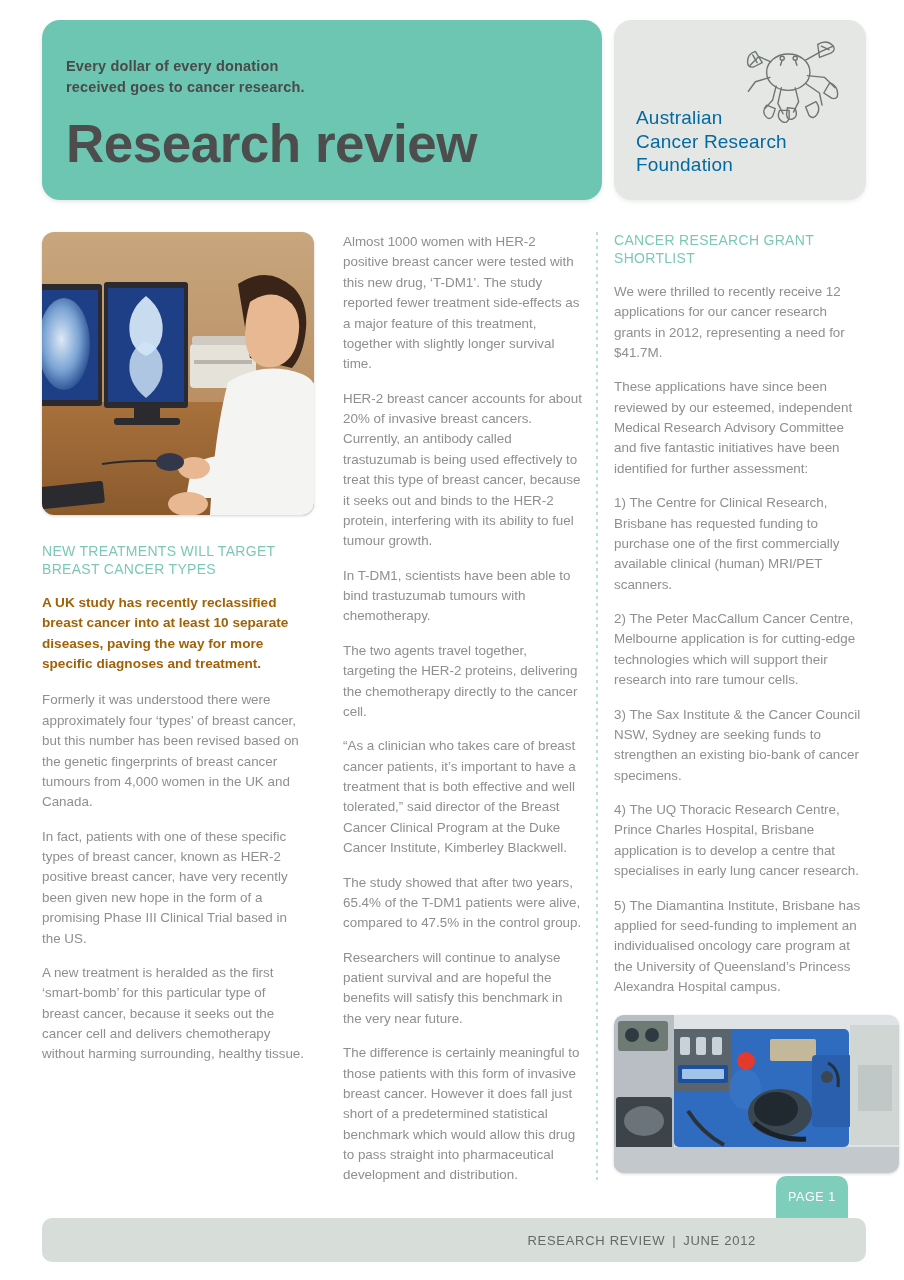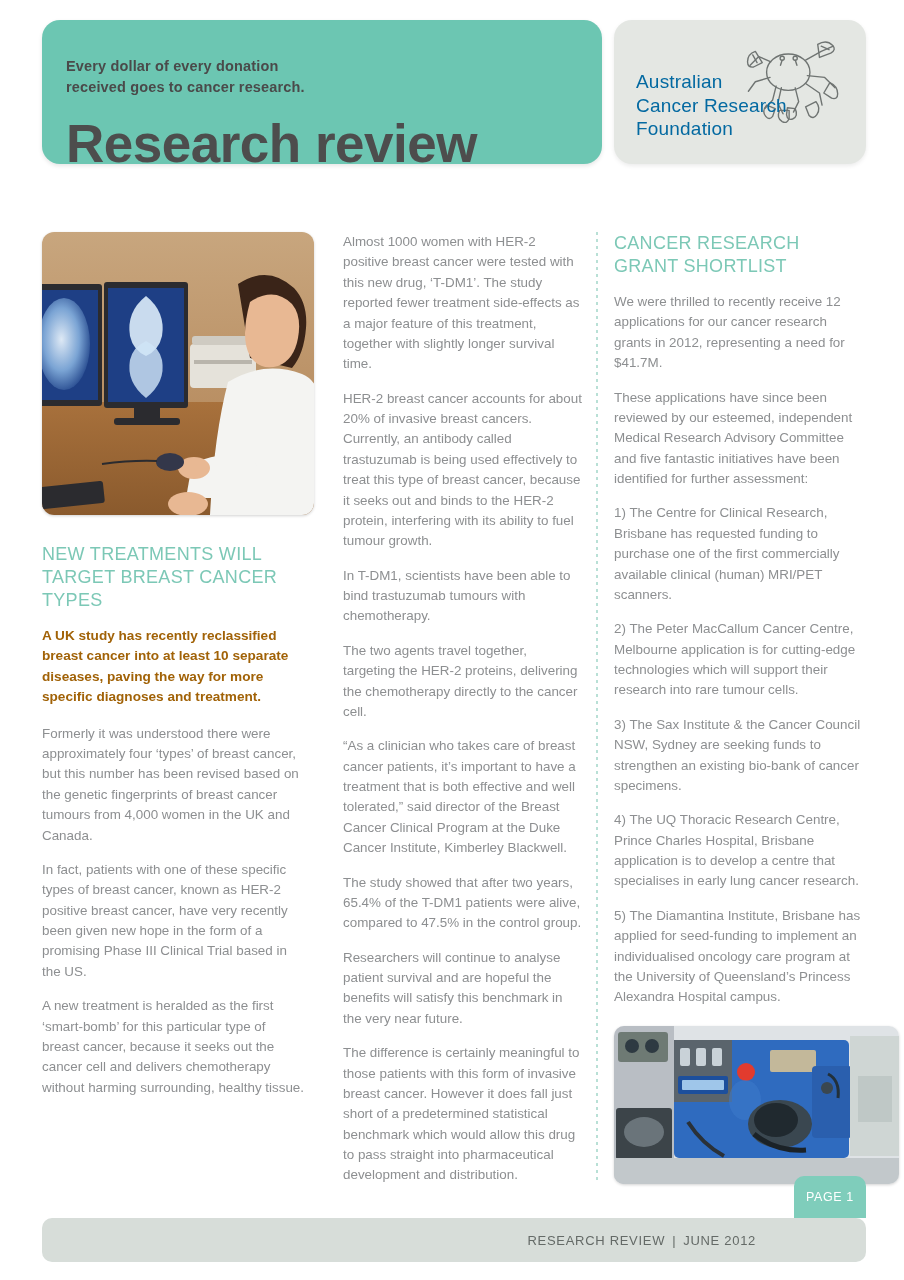--- a/index.html
+++ b/index.html
@@ -19,21 +19,21 @@
     height: 1280px;
     background: #ffffff;
   }
 
   
   .header-row {
     position: absolute;
     top: 20px;
     left: 42px;
     right: 38px;
-    height: 144px;
+    height: 180px;
     display: flex;
     gap: 12px;
   }
 
   .masthead {
     flex: 1 1 auto;
     background: #6cc6b2;
     border-radius: 18px;
     padding: 36px 0 0 24px;
     box-shadow: 0 2px 4px rgba(0,0,0,0.10);
@@ -122,21 +122,21 @@
     border-radius: 10px;
     overflow: hidden;
     position: relative;
     margin-top: 18px;
     box-shadow: 0 1px 3px rgba(0,0,0,0.18);
   }
 
   
   .section-heading {
     color: #7cc8b6;
-    font-size: 18px;
+    font-size: 14px;
     line-height: 1.28;
     letter-spacing: 0.3px;
     margin-bottom: 14px;
   }
 
   .intro-para {
     font-size: 13.6px;
     font-weight: bold;
     color: #a16207;
     line-height: 1.50;
@@ -149,21 +149,21 @@
     line-height: 1.52;
     margin-bottom: 14px;
   }
 
   .col-middle p.body-para,
   .col-right p.body-para { color: #8d8f91; }
 
   
   .page-badge {
     position: absolute;
-    right: 38px;
+    right: 56px;
     bottom: 62px;
     width: 72px;
     height: 42px;
     background: #7fcdbb;
     border-radius: 10px 10px 0 0;
     display: flex;
     align-items: center;
     justify-content: center;
     font-size: 12.5px;
     color: #ffffff;

